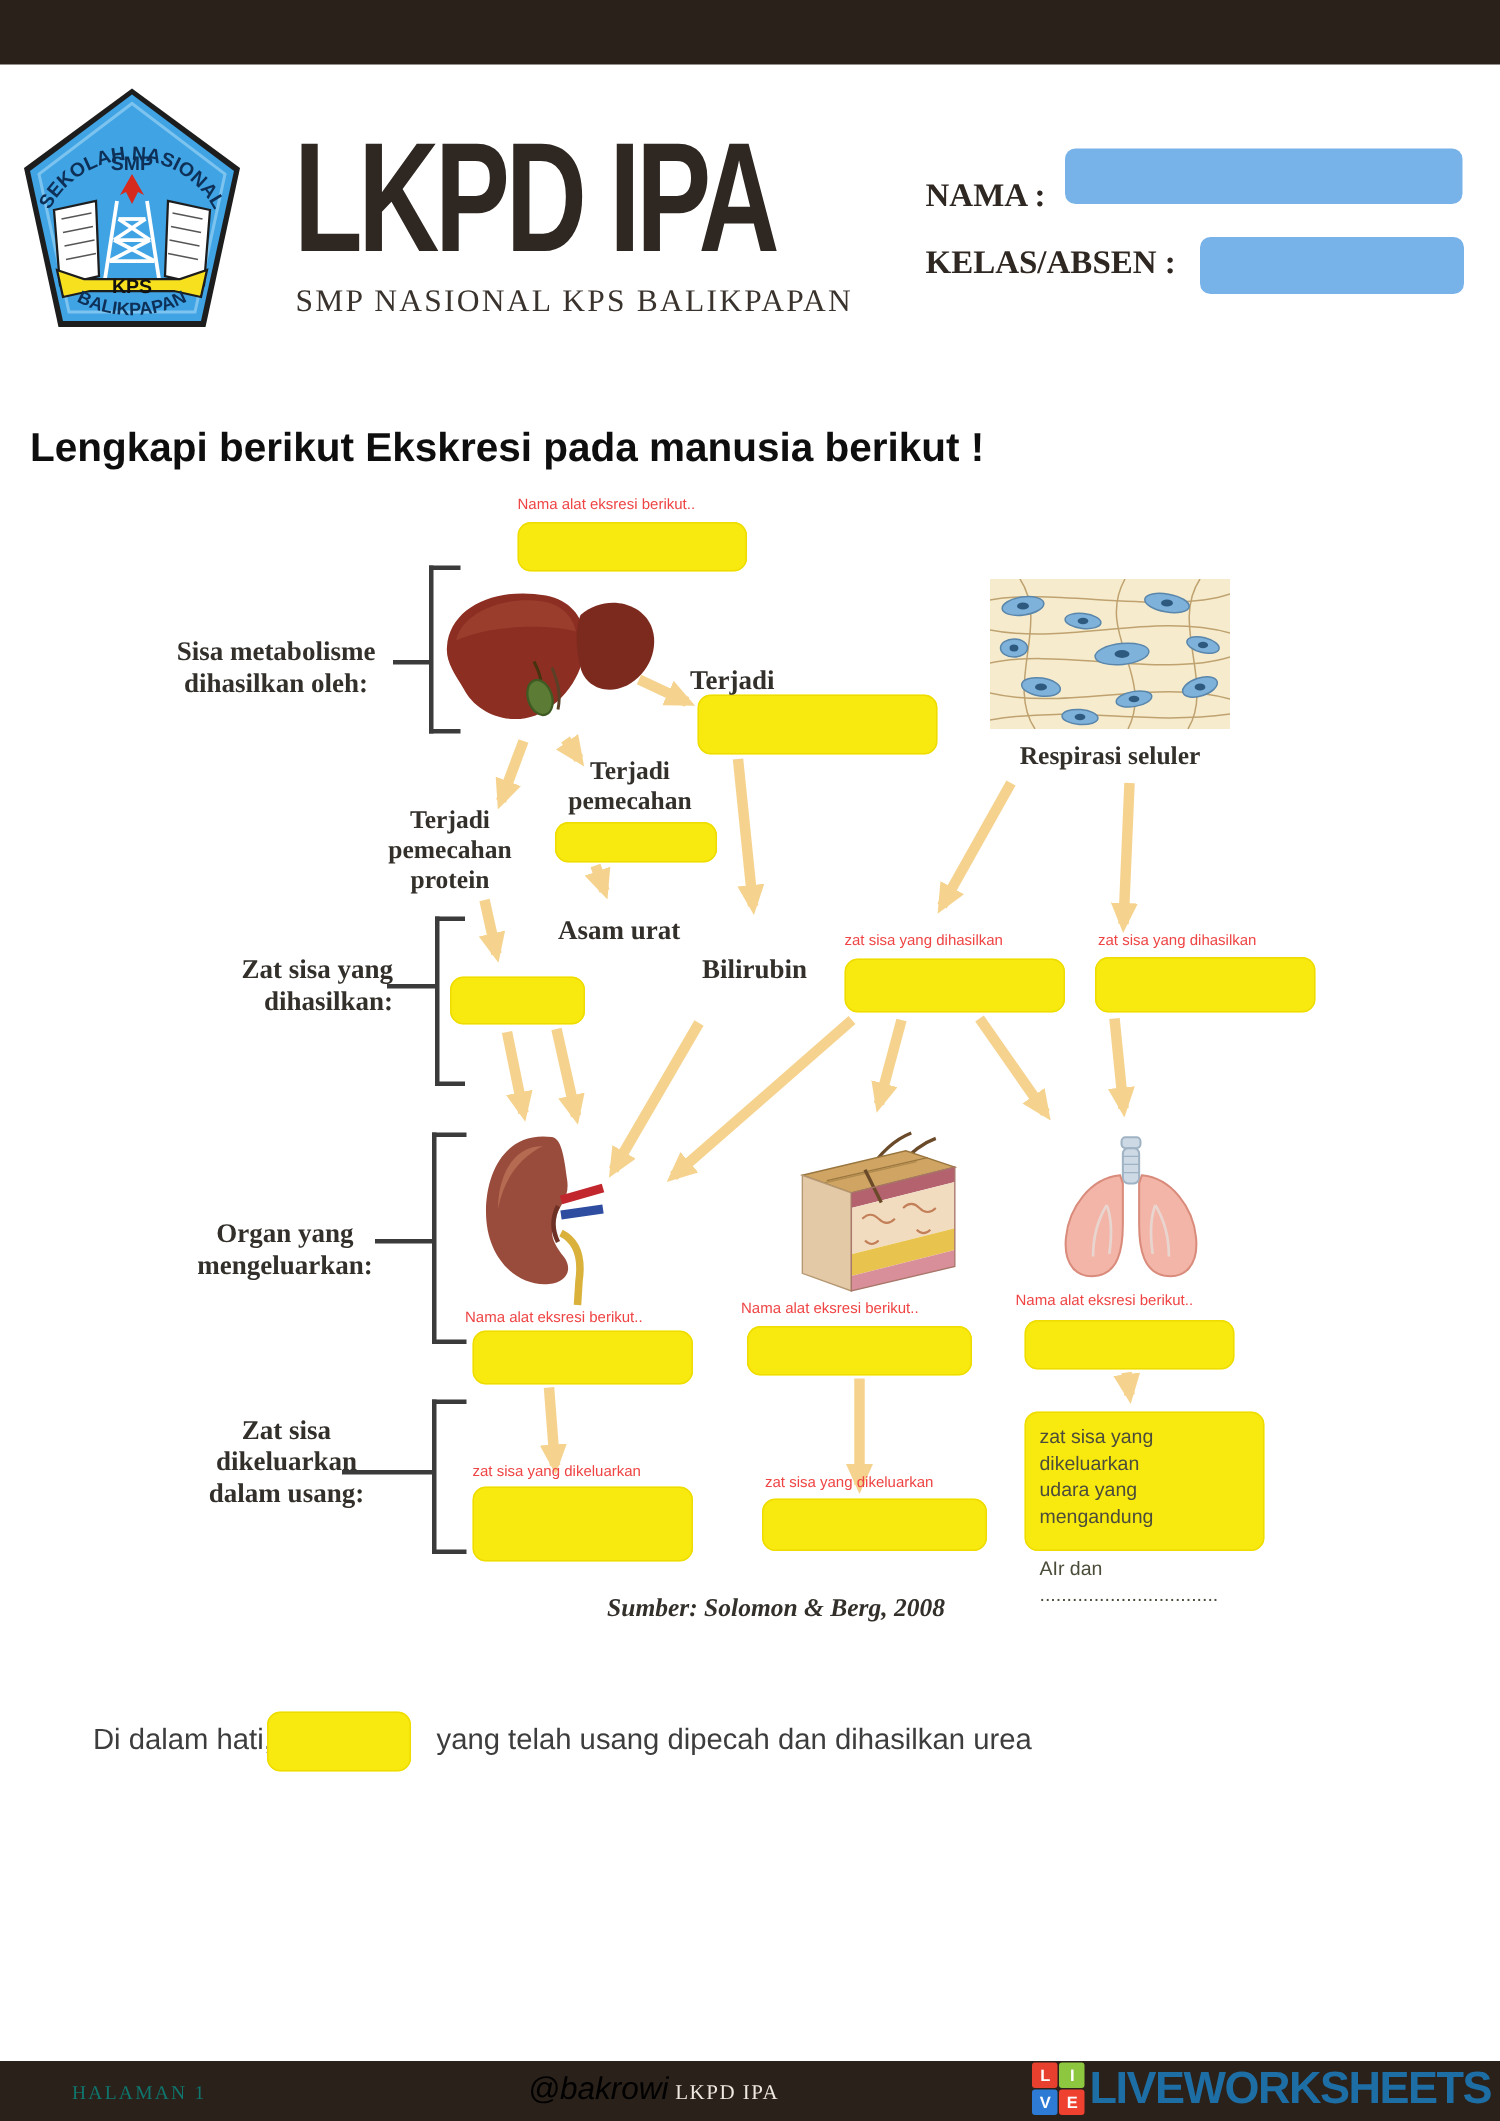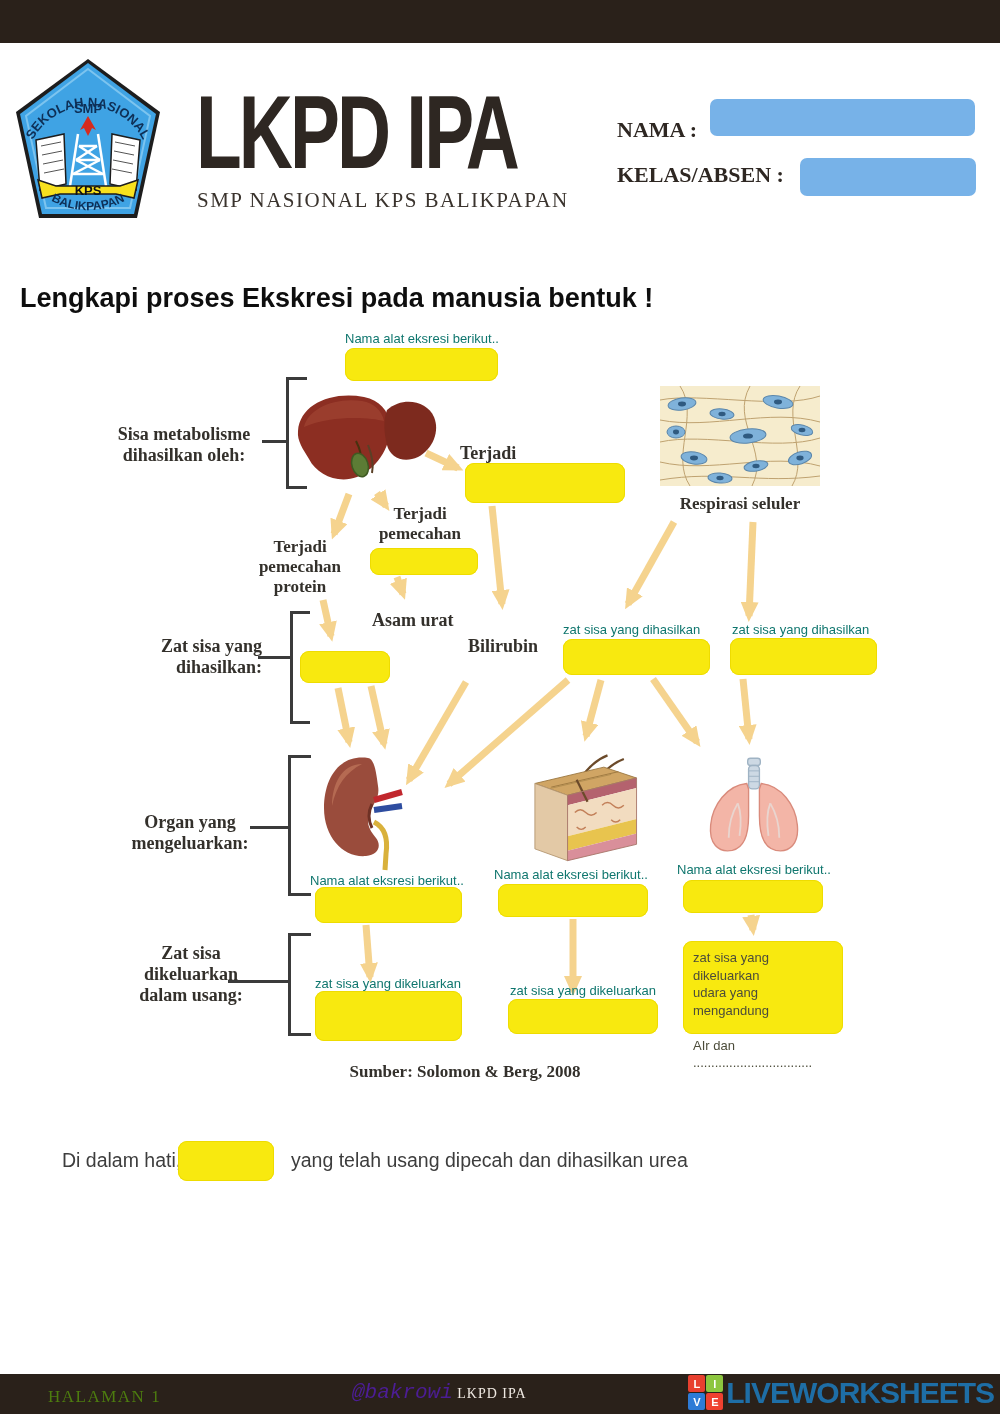--- a/index.html
+++ b/index.html
@@ -10,29 +10,29 @@
   .ml{white-space:pre-line;}
   
   .big-title{font-weight:800;font-size:104px;line-height:1;color:#2e2722;letter-spacing:-4px;
              transform:scale(0.72,1);transform-origin:left top;}
   .subtitle{font-family:"Liberation Serif",serif;font-size:21px;letter-spacing:1.5px;color:#3a332d;}
   .field-label{font-family:"Liberation Serif",serif;font-weight:bold;font-size:22px;color:#2e2722;}
   .blue-box{background:#77b2e8;border-radius:7px;}
   
   .heading{font-size:27px;font-weight:bold;color:#0e0e0e;}
   .serif-label{font-family:"Liberation Serif",serif;font-weight:bold;color:#33302b;font-size:18px;line-height:1.18;}
-  .small-label{font-size:13px;color:#0f766e;}
+  .small-label{font-size:10px;color:#ef4444;}
   .ans{background:#f8e90f;border-radius:9px;box-shadow:0 0 0 1px #eedc00 inset;}
   .bracket{border:3px solid #3b3b3b;border-right:none;}
   .dash{background:#3b3b3b;height:3px;}
   .lungs-box-text{font-size:13px;color:#4c4c3a;line-height:1.35;padding:8px 10px;}
   .sentence-text{font-size:19.5px;color:#3d3d3d;}
   
-  .foot-halaman{font-family:"Liberation Serif",serif;font-size:17px;letter-spacing:1.5px;color:#4d7c0f;}
-  .foot-credit{color:#4c1d95;font-size:21px;font-style:italic;font-family:Liberation Mono, monospace;}
+  .foot-halaman{font-family:"Liberation Serif",serif;font-size:13px;letter-spacing:1.5px;color:#0f766e;}
+  .foot-credit{color:#000000;font-size:21px;font-style:italic;}
   .foot-credit2{font-family:"Liberation Serif",serif;font-size:14px;letter-spacing:1px;color:#efe9e2;}
   .brand-text{font-weight:bold;font-size:30px;letter-spacing:-1px;color:#1e6ea6;}
   .brand-grid{display:grid;grid-template-columns:17px 17px;grid-template-rows:17px 17px;gap:1px;}
   .brand-grid span{display:flex;align-items:center;justify-content:center;color:#fff;
                    font-weight:bold;font-size:11px;border-radius:2px;}
 </style>
 </head>
 <body>
 
 <div class="page">
@@ -89,21 +89,21 @@
   </svg>
 
   <div class="abs big-title" style="left:196px;top:80px;">LKPD IPA</div>
   <div class="abs subtitle" style="left:197px;top:188px;">SMP NASIONAL KPS BALIKPAPAN</div>
 
   <div class="abs field-label" style="left:617px;top:97px;margin-top:20px;">NAMA :</div>
   <div class="abs blue-box" style="left:710px;top:99px;width:265px;height:37px;"></div>
   <div class="abs field-label" style="left:617px;top:162px;">KELAS/ABSEN :</div>
   <div class="abs blue-box" style="left:800px;top:158px;width:176px;height:38px;"></div>
 
-  <div class="abs heading" style="left:20px;top:283px;">Lengkapi proses Ekskresi pada manusia bentuk !</div>
+  <div class="abs heading" style="left:20px;top:283px;">Lengkapi berikut Ekskresi pada manusia berikut !</div>
 
   <svg class="abs" style="left:0;top:0;z-index:0;pointer-events:none;" width="1000" height="1414" viewBox="0 0 1000 1414">
     <defs>
       <marker id="ah" markerWidth="20" markerHeight="18" refX="14" refY="9" orient="auto" markerUnits="userSpaceOnUse">
         <path d="M0,0 L20,9 L0,18 Z" fill="#f5d38e"></path>
       </marker>
     </defs>
     <g stroke="#f5d38e" stroke-width="7" fill="none" marker-end="url(#ah)">
       <line x1="426" y1="453" x2="458" y2="468"></line>
       <line x1="349" y1="494" x2="334" y2="534"></line>
@@ -288,21 +288,21 @@
   <div class="abs small-label" style="left:510px;top:983px;width:155px;z-index:2;">zat sisa yang dikeluarkan</div>
   <div class="abs ans" style="left:508px;top:999px;width:150px;height:35px;z-index:1;"></div>
 
   <div class="abs ans" style="left:683px;top:941px;width:160px;height:93px;z-index:1;">
     <div class="lungs-box-text ml">zat sisa yang dikeluarkan
 udara yang mengandung
 
 AIr dan .................................</div>
   </div>
 
-  <div class="abs serif-label" style="left:300px;top:1062px;width:330px;text-align:center;font-size:17px;z-index:2;">Sumber: Solomon &amp; Berg, 2008</div>
+  <div class="abs serif-label" style="left:300px;top:1062px;width:330px;text-align:right;font-size:17px;z-index:2;font-style:italic;">Sumber: Solomon &amp; Berg, 2008</div>
 
   <div class="abs sentence-text" style="left:62px;top:1149px;">Di dalam hati,</div>
   <div class="abs ans" style="left:178px;top:1141px;width:96px;height:40px;"></div>
   <div class="abs sentence-text" style="left:291px;top:1149px;">yang telah usang dipecah dan dihasilkan urea</div>
 
   <div class="abs bar" style="left:0;top:1374px;width:1000px;height:40px;"></div>
   <div class="abs foot-halaman" style="left:48px;top:1387px;">HALAMAN 1</div>
   <div class="abs" style="left:352px;top:1381px;">
     <span class="foot-credit">@bakrowi</span>
     <span class="foot-credit2">LKPD IPA</span>

